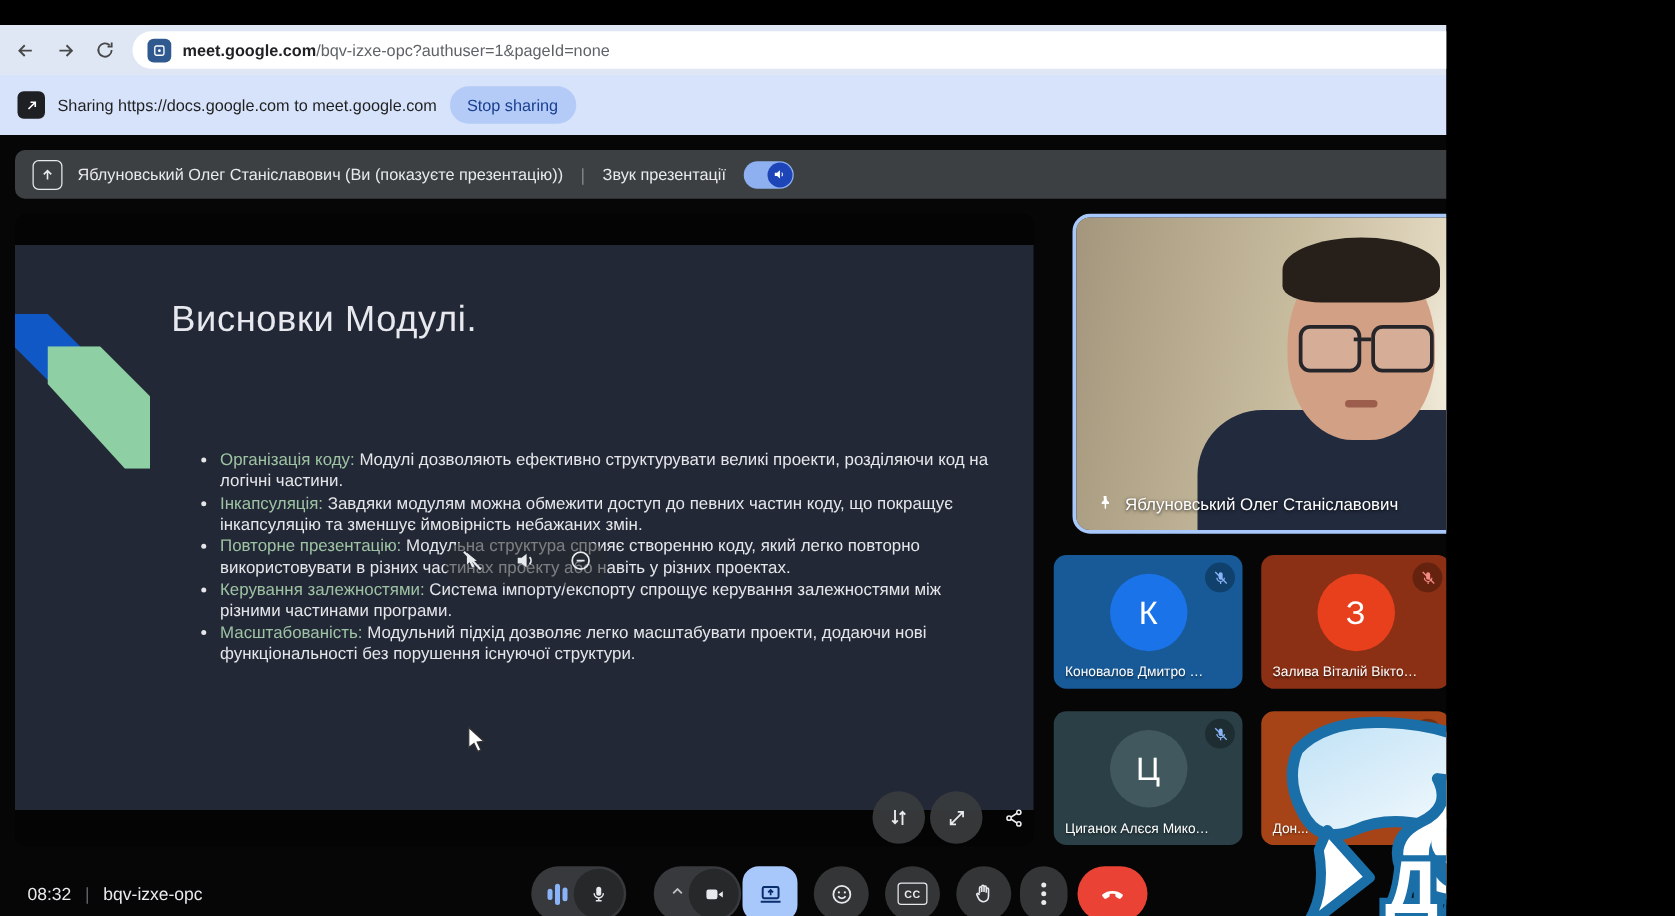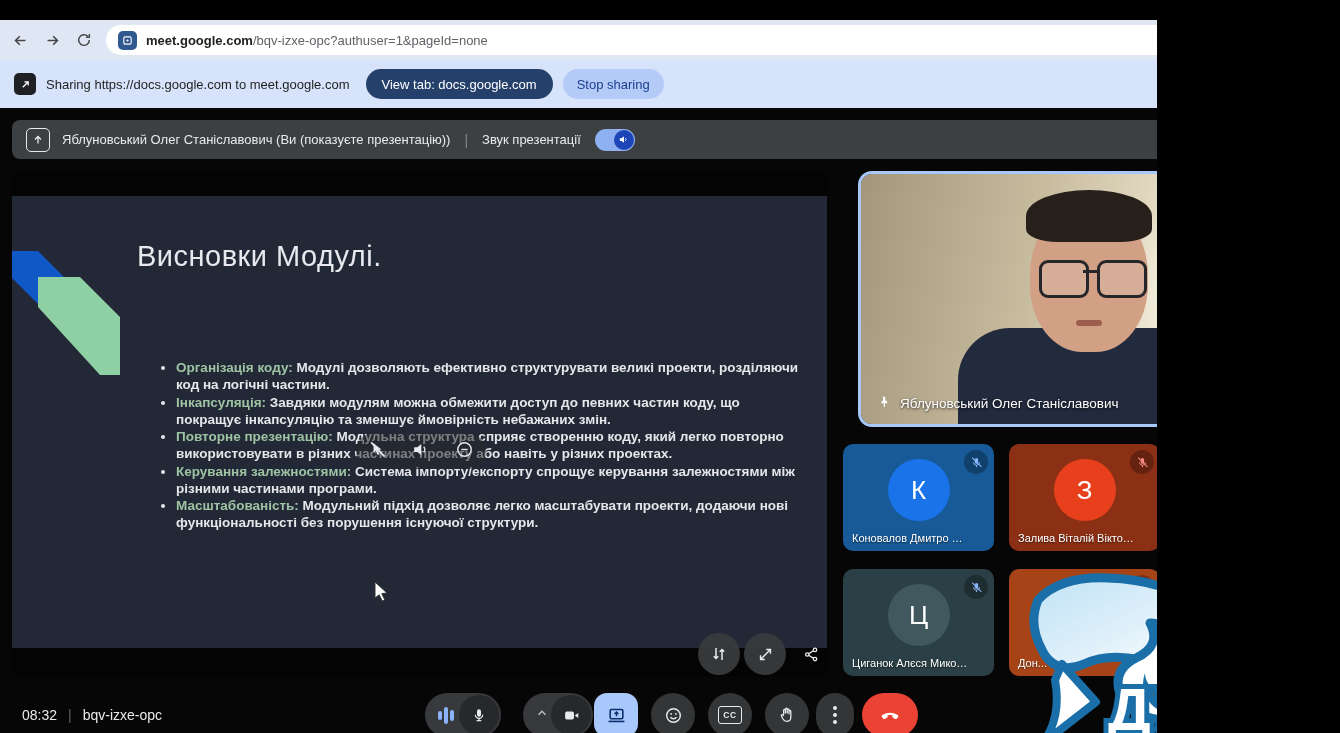--- a/index.html
+++ b/index.html
@@ -42,21 +42,21 @@
   
   .pres{left:12px;top:63px;width:815px;height:506px;background:#040404;border-radius:10px;overflow:hidden;}
   .slide{position:absolute;left:0;top:25px;width:815px;height:452px;background:#232836;}
   .deco-blue{position:absolute;left:0;top:55px;width:125px;height:105px;background:#1158c7;
              clip-path:polygon(0px 0px,26px 0px,100px 74px,100px 101px,74px 101px,0px 27px);}
   .deco-green{position:absolute;left:0;top:55px;width:125px;height:130px;background:#8ecfa4;
              clip-path:polygon(26px 26px,68px 26px,108px 66px,108px 124px,88px 124px,26px 56px);}
   .slide-title{position:absolute;left:125px;top:44px;font-size:29px;color:#e7e9ee;letter-spacing:.5px;}
   .slide-bullets{position:absolute;left:138px;top:163px;width:628px;margin:0;padding:0 0 0 26px;
                  color:#e4e6e9;font-size:13.5px;line-height:17px;}
-  .slide-bullets li{margin-bottom:0.5px;font-weight:bold;}
+  .slide-bullets li{margin-bottom:0.5px;}
   .kw{color:#9dc3a3;}
   .hover-overlay{position:absolute;left:344px;top:237px;width:130px;height:36px;border-radius:18px;
                  background:rgba(38,40,44,.55);display:flex;align-items:center;justify-content:space-around;color:#e8eaed;}
   .pres-fab{position:absolute;width:42px;height:42px;border-radius:50%;background:rgba(58,60,62,.92);
             display:flex;align-items:center;justify-content:center;color:#e8eaed;}
   
   .video-tile{left:858px;top:63px;width:454px;height:256px;border-radius:14px;border:3px solid #a8c7fa;
               box-sizing:border-box;overflow:hidden;background:#404040;}
   .vbg{position:absolute;inset:0;background:linear-gradient(100deg,#a3967c 0%,#c8bc9f 38%,#e9e0c9 66%,#cfc2a3 100%);}
   .vlight{position:absolute;right:-20px;top:10px;width:220px;height:220px;border-radius:50%;
@@ -156,21 +156,20 @@
     </div>
   </div>
 
   <div class="abs infobar">
     <span class="infobar-icon">
       <svg width="13" height="13" viewBox="0 0 24 24" fill="none" stroke="#fff" stroke-width="2.4">
           <path d="M7 17L17 7M10 7h7v7"></path>
         </svg>
     </span>
     <span class="infobar-msg">Sharing https://docs.google.com to meet.google.com</span>
-    <span class="btn-viewtab">View tab: docs.google.com</span>
     <span class="btn-stopshare">Stop sharing</span>
   </div>
 
   <div class="abs meet">
 
     <div class="abs pres-header">
       <span class="ph-icon">
         <svg width="12" height="12" viewBox="0 0 24 24" fill="none" stroke="#e8eaed" stroke-width="2.6">
             <path d="M12 19V6M6 11l6-6 6 6"></path>
           </svg>

